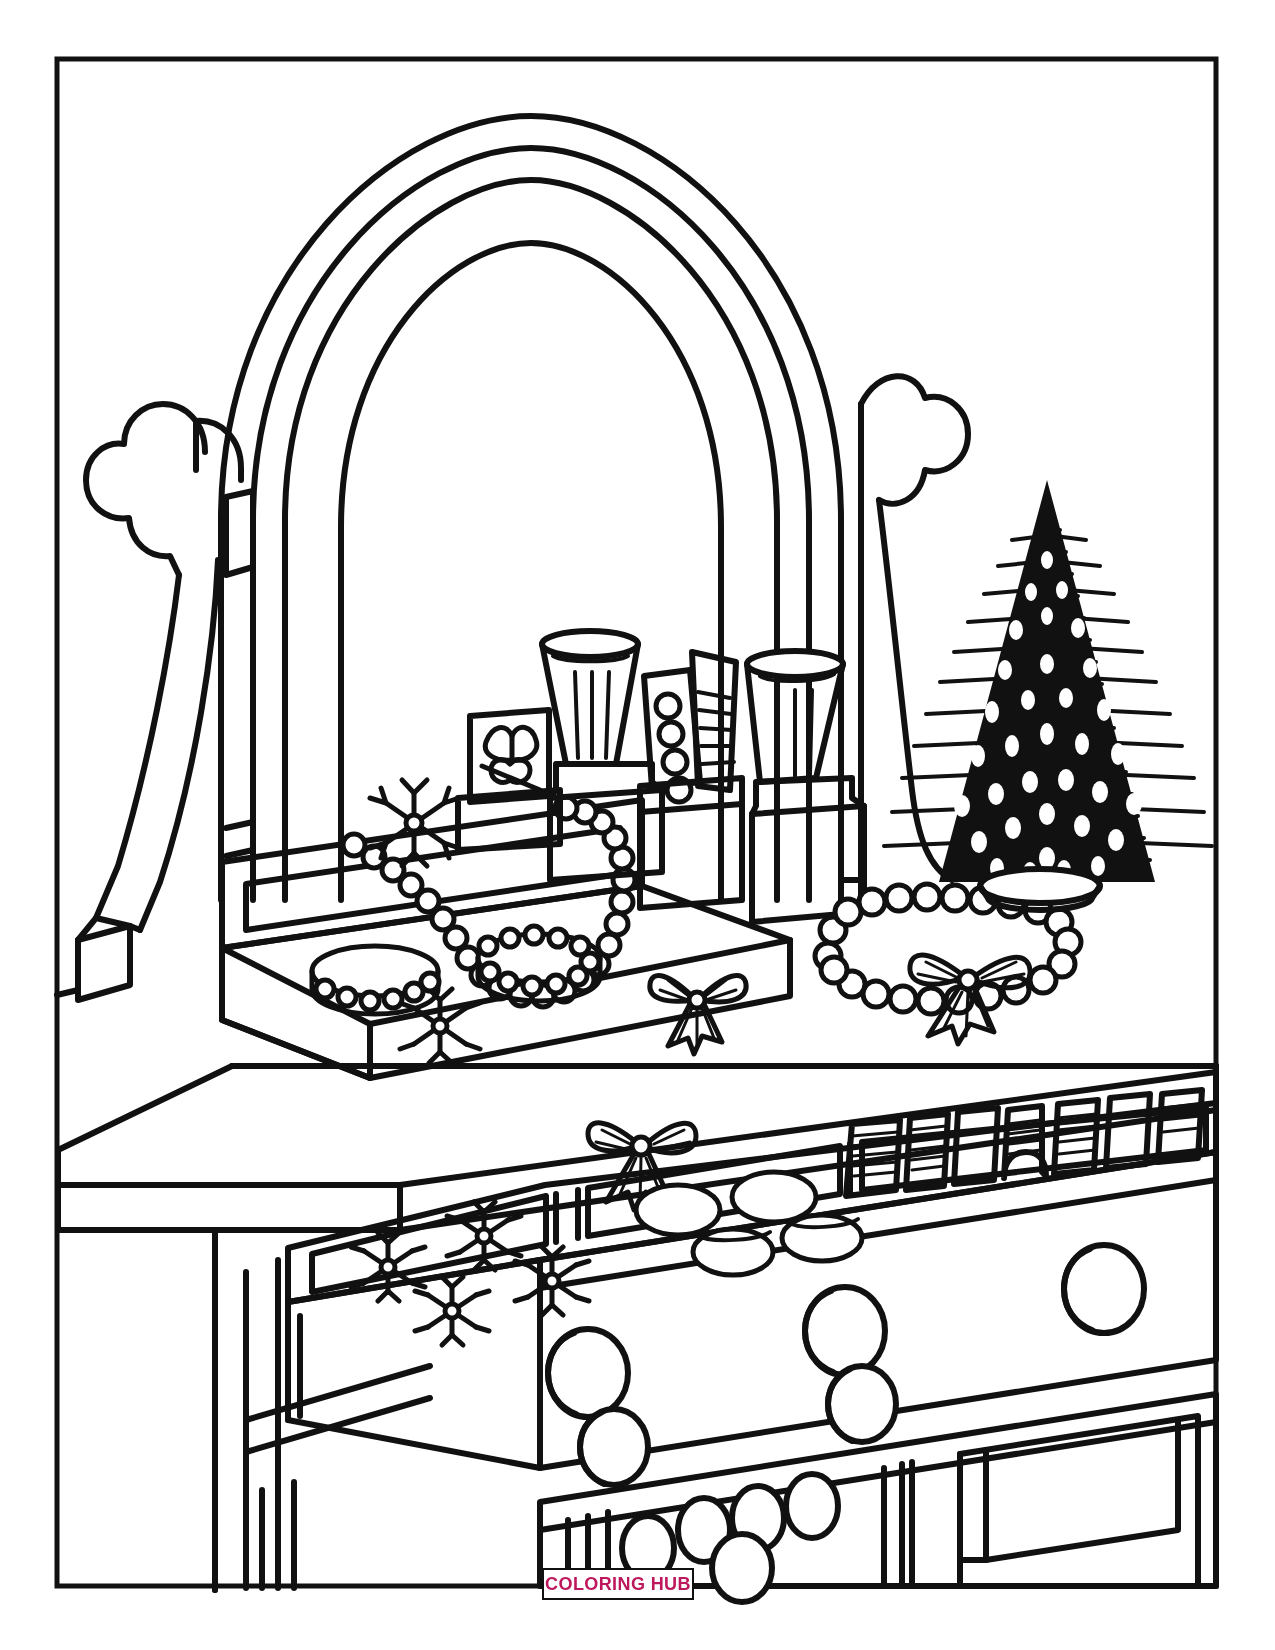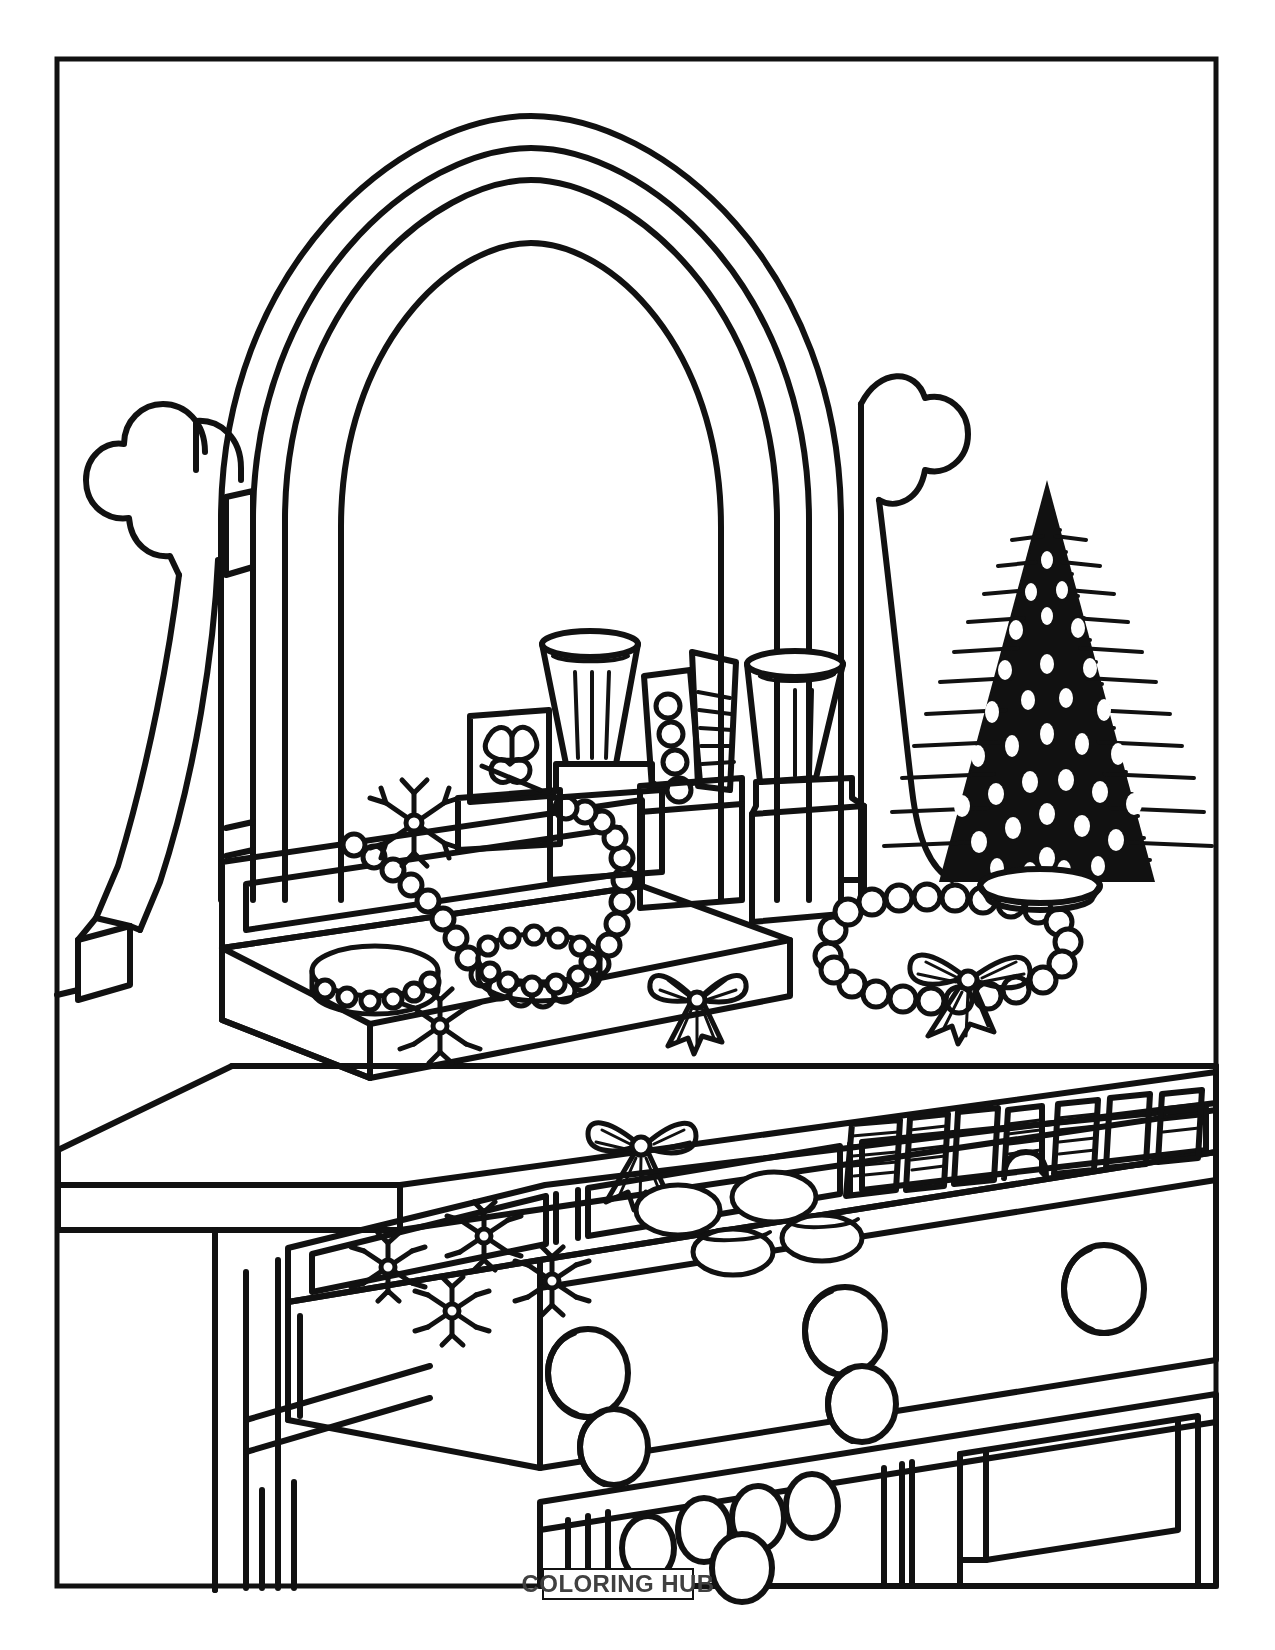--- a/index.html
+++ b/index.html
@@ -8,21 +8,21 @@
   #page{position:relative;width:1275px;height:1650px;background:#ffffff;}
   #art{position:absolute;left:0;top:0;width:1275px;height:1650px;}
   #watermark{
     position:absolute;left:542px;top:1568px;width:152px;height:32px;
     background:#ffffff;border:2px solid #111111;
     display:flex;align-items:center;justify-content:center;
     box-sizing:border-box;
   }
   #watermark span{
     font-family:"Liberation Sans",sans-serif;
-    font-weight:bold;font-size:24px;letter-spacing:.4px;color:#404040;
+    font-weight:bold;font-size:18px;letter-spacing:.4px;color:#be185d;
     white-space:nowrap;
   }
 </style>
 </head>
 <body>
 
 <div id="page">
 
   <svg id="art" viewBox="0 0 1275 1650" xmlns="http://www.w3.org/2000/svg">
     <defs>

